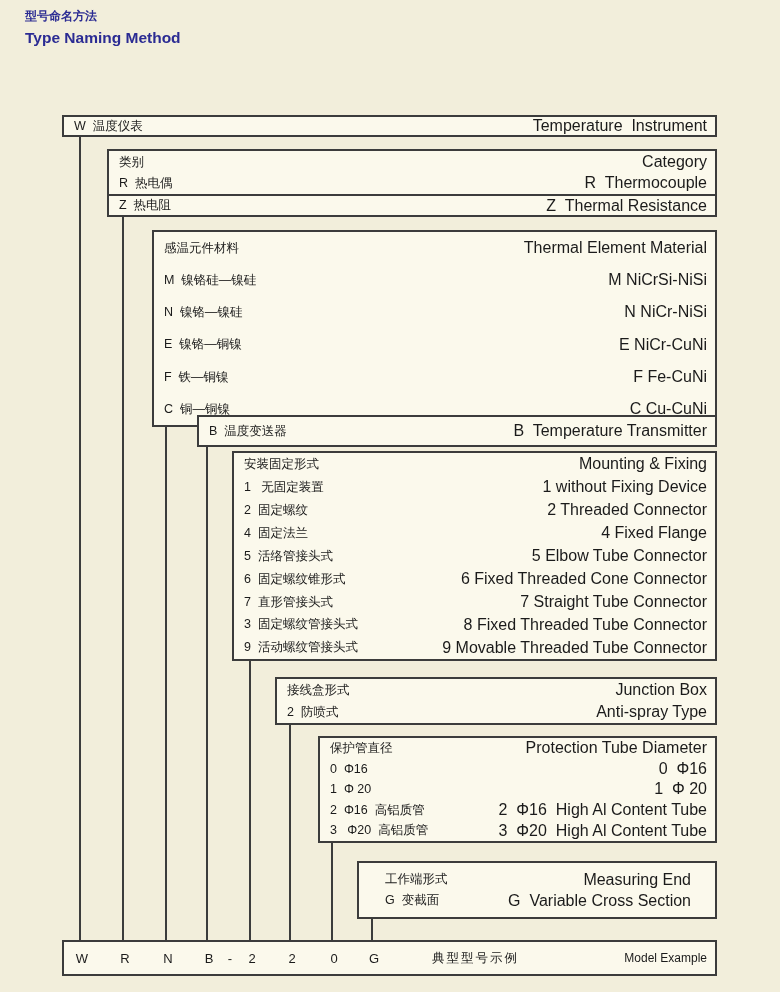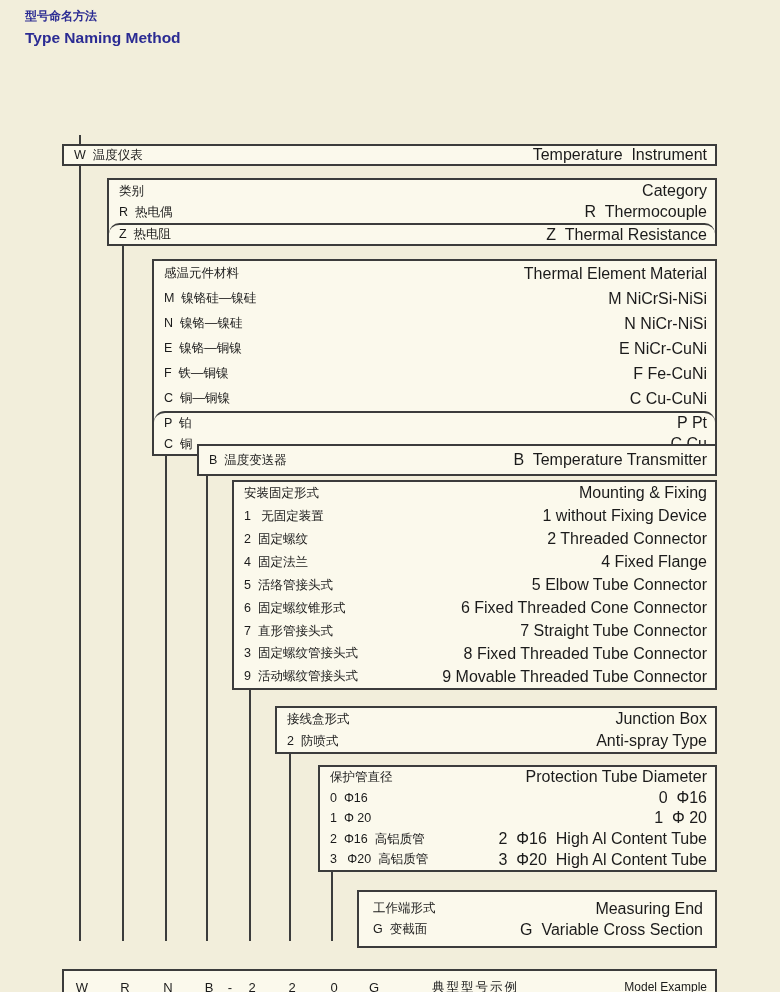--- a/index.html
+++ b/index.html
@@ -16,23 +16,23 @@
     font-size:12px; font-weight:bold; color:#2b2b93;
   }
   .page-title-en {
     position:absolute; left:25px; top:29px;
     font-size:15.5px; font-weight:bold; color:#2b2b93;
   }
   .box {
     position:absolute;
     background:#fbf9ec;
     border:2px solid #3c3c3c;
-    display:flex; flex-direction:column;margin-top:29px;
-  }
-  .section { display:flex; flex-direction:column; flex:0 0 auto;border-radius:11px; }
+    display:flex; flex-direction:column;
+  }
+  .section { display:flex; flex-direction:column; flex:0 0 auto; }
   .section.grow { flex:1 1 auto; }
   .section.divided { border-top:2px solid #3c3c3c; }
   .row {
     flex:1 1 auto;
     display:flex; align-items:center;
     padding:0 8px 0 10px;
     font-size:12.5px;
     line-height:1;
   }
   .row .l { white-space:pre; }
@@ -118,30 +118,20 @@
     </div>
     <div class="row">
       <span class="l">F  铁—铜镍</span>
       <span class="r">F Fe-CuNi</span>
     </div>
     <div class="row">
       <span class="l">C  铜—铜镍</span>
       <span class="r">C Cu-CuNi</span>
     </div>
   </div>
-  <div class="section divided" style="flex:0 0 43px;">
-    <div class="row">
-      <span class="l">P  铂</span>
-      <span class="r">P Pt</span>
-    </div>
-    <div class="row">
-      <span class="l">C  铜</span>
-      <span class="r">C Cu</span>
-    </div>
-  </div>
 </div>
 
 <div class="box" style="left:197px; top:415px; width:520px; height:32px;">
   <div class="row">
     <span class="l">B  温度变送器</span>
     <span class="r">B  Temperature Transmitter</span>
   </div>
 </div>
 
 <div class="box" style="left:232px; top:451px; width:485px; height:210px;">
@@ -210,21 +200,21 @@
   <div class="row">
     <span class="l">2  Φ16  高铝质管</span>
     <span class="r">2  Φ16  High Al Content Tube</span>
   </div>
   <div class="row">
     <span class="l">3   Φ20  高铝质管</span>
     <span class="r">3  Φ20  High Al Content Tube</span>
   </div>
 </div>
 
-<div class="box" style="left:357px; top:861px; width:360px; height:58px; padding:6px 4px;">
+<div class="box" style="left:357px; top:861px; width:360px; height:58px; padding:6px 16px;">
   <div class="row">
     <span class="l">工作端形式</span>
     <span class="r">Measuring End</span>
   </div>
   <div class="row">
     <span class="l">G  变截面</span>
     <span class="r">G  Variable Cross Section</span>
   </div>
 </div>
 

